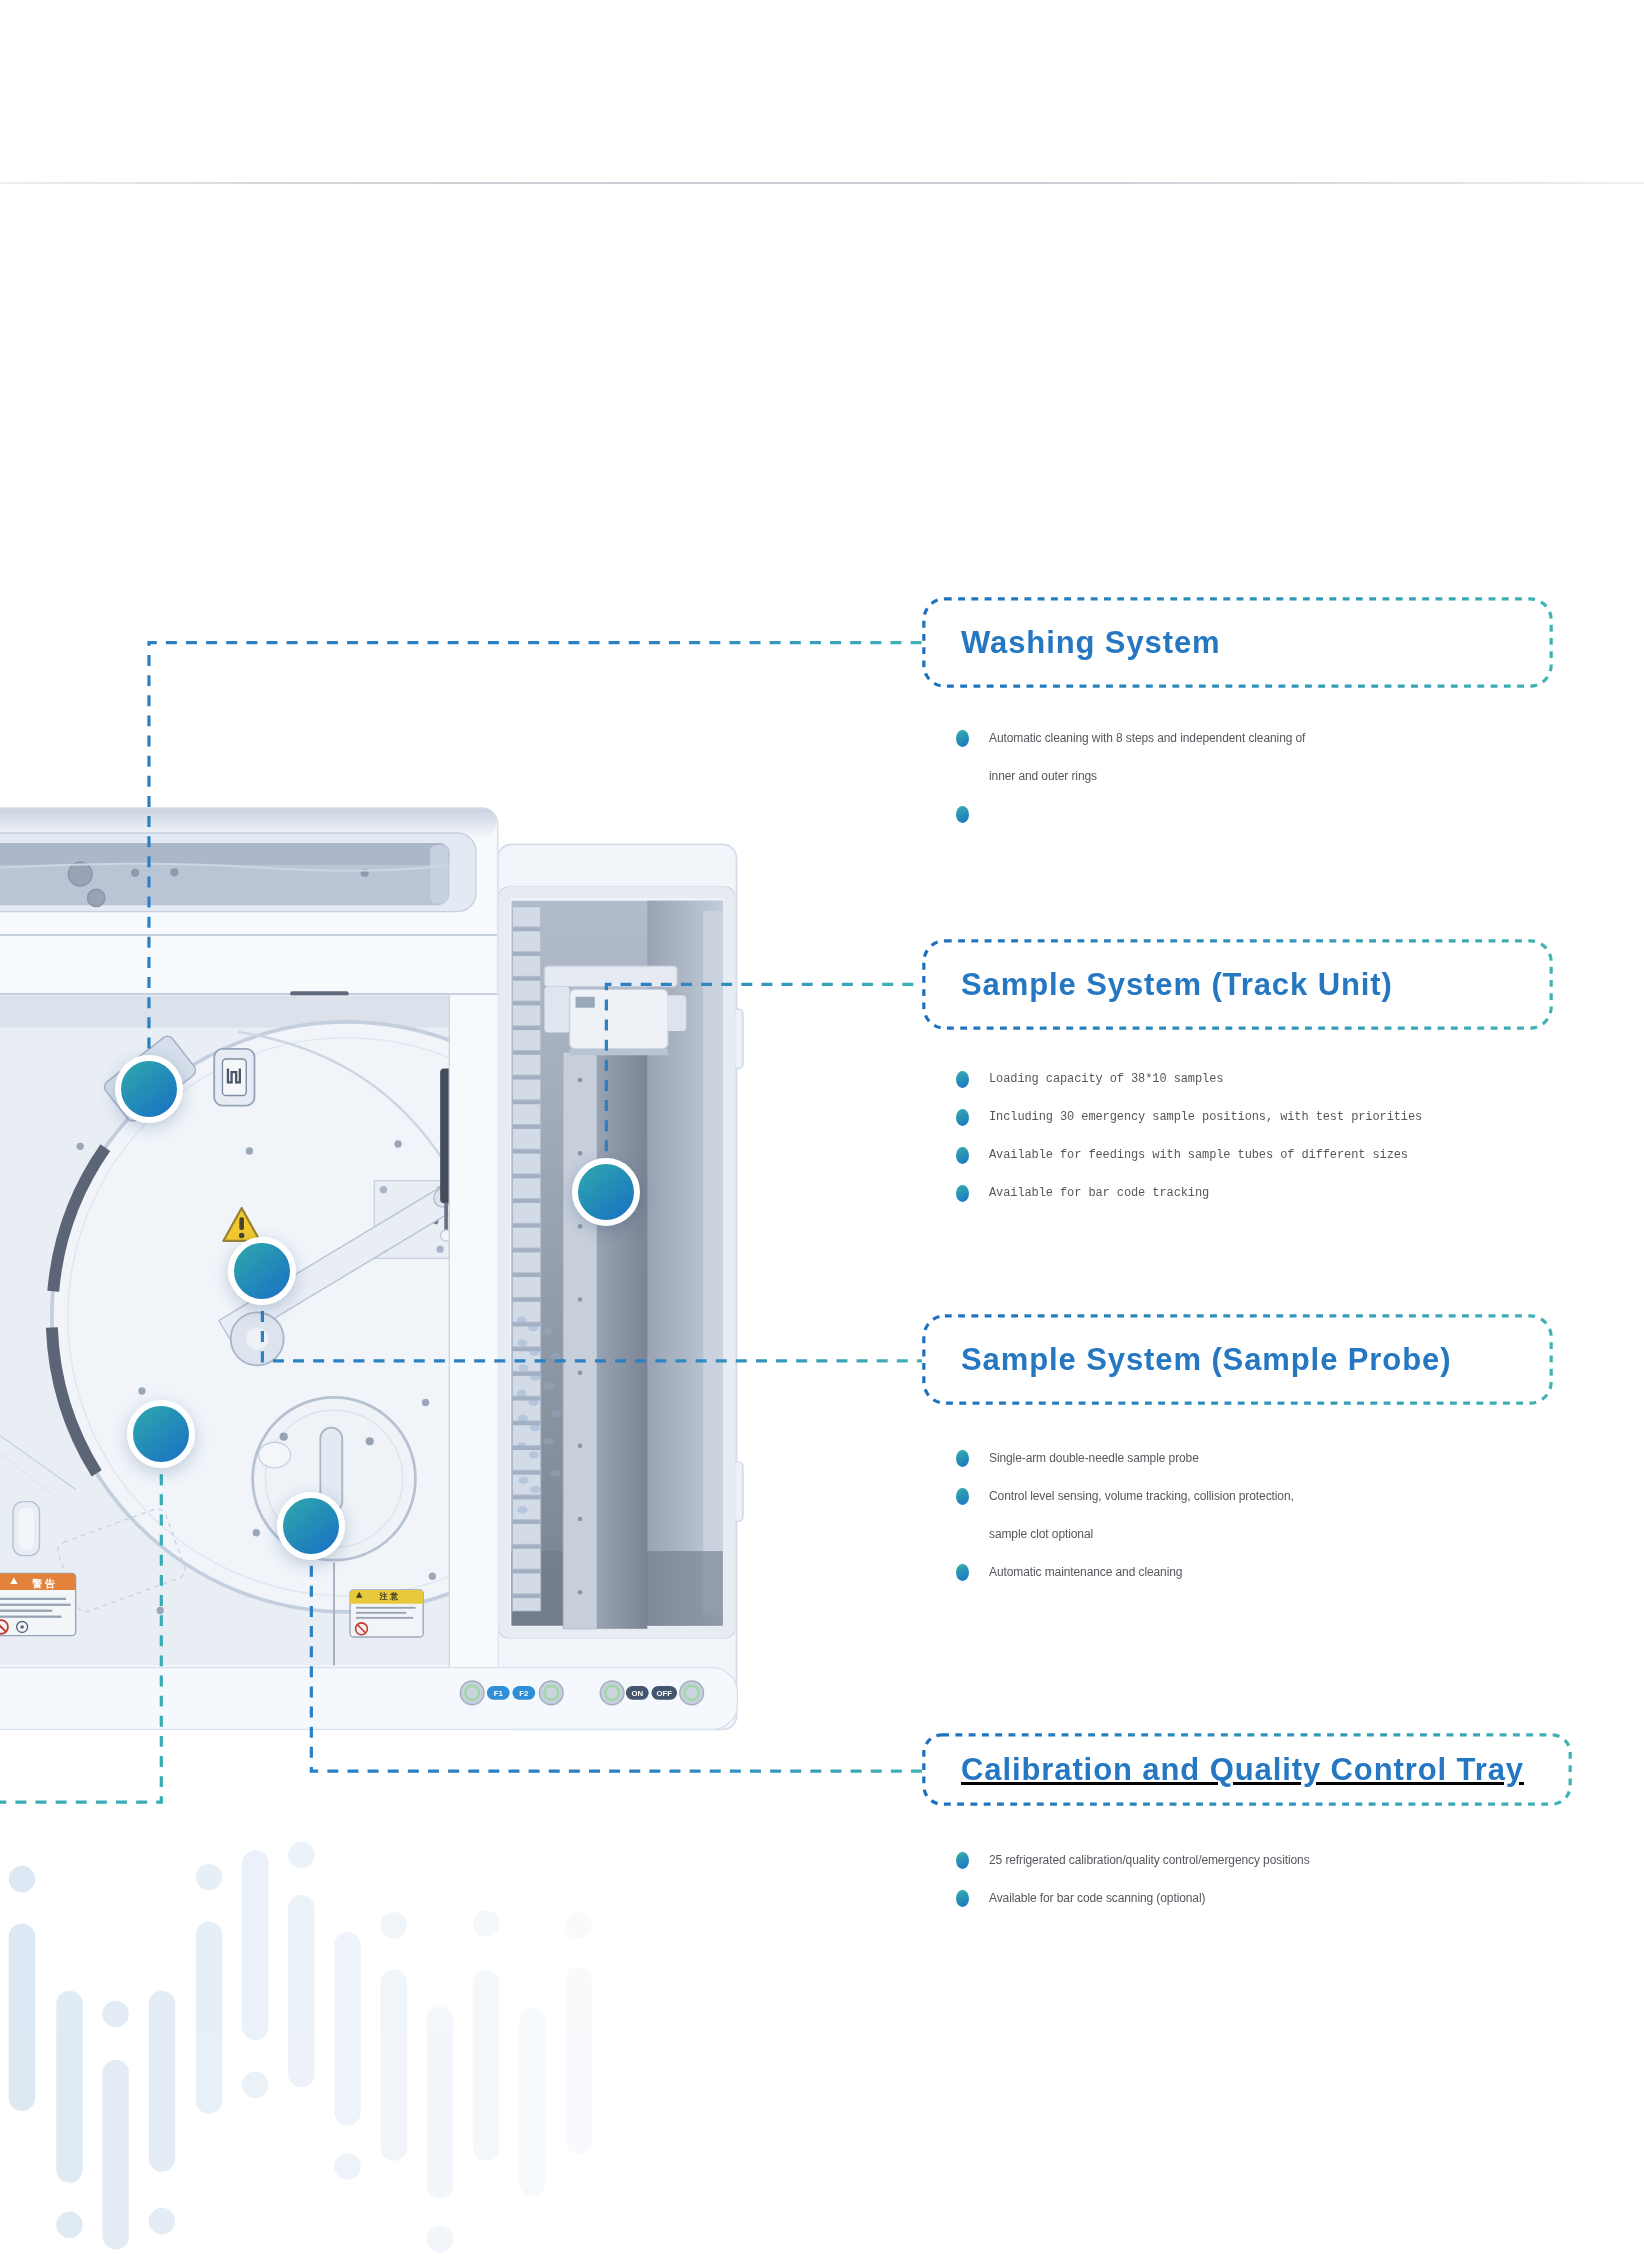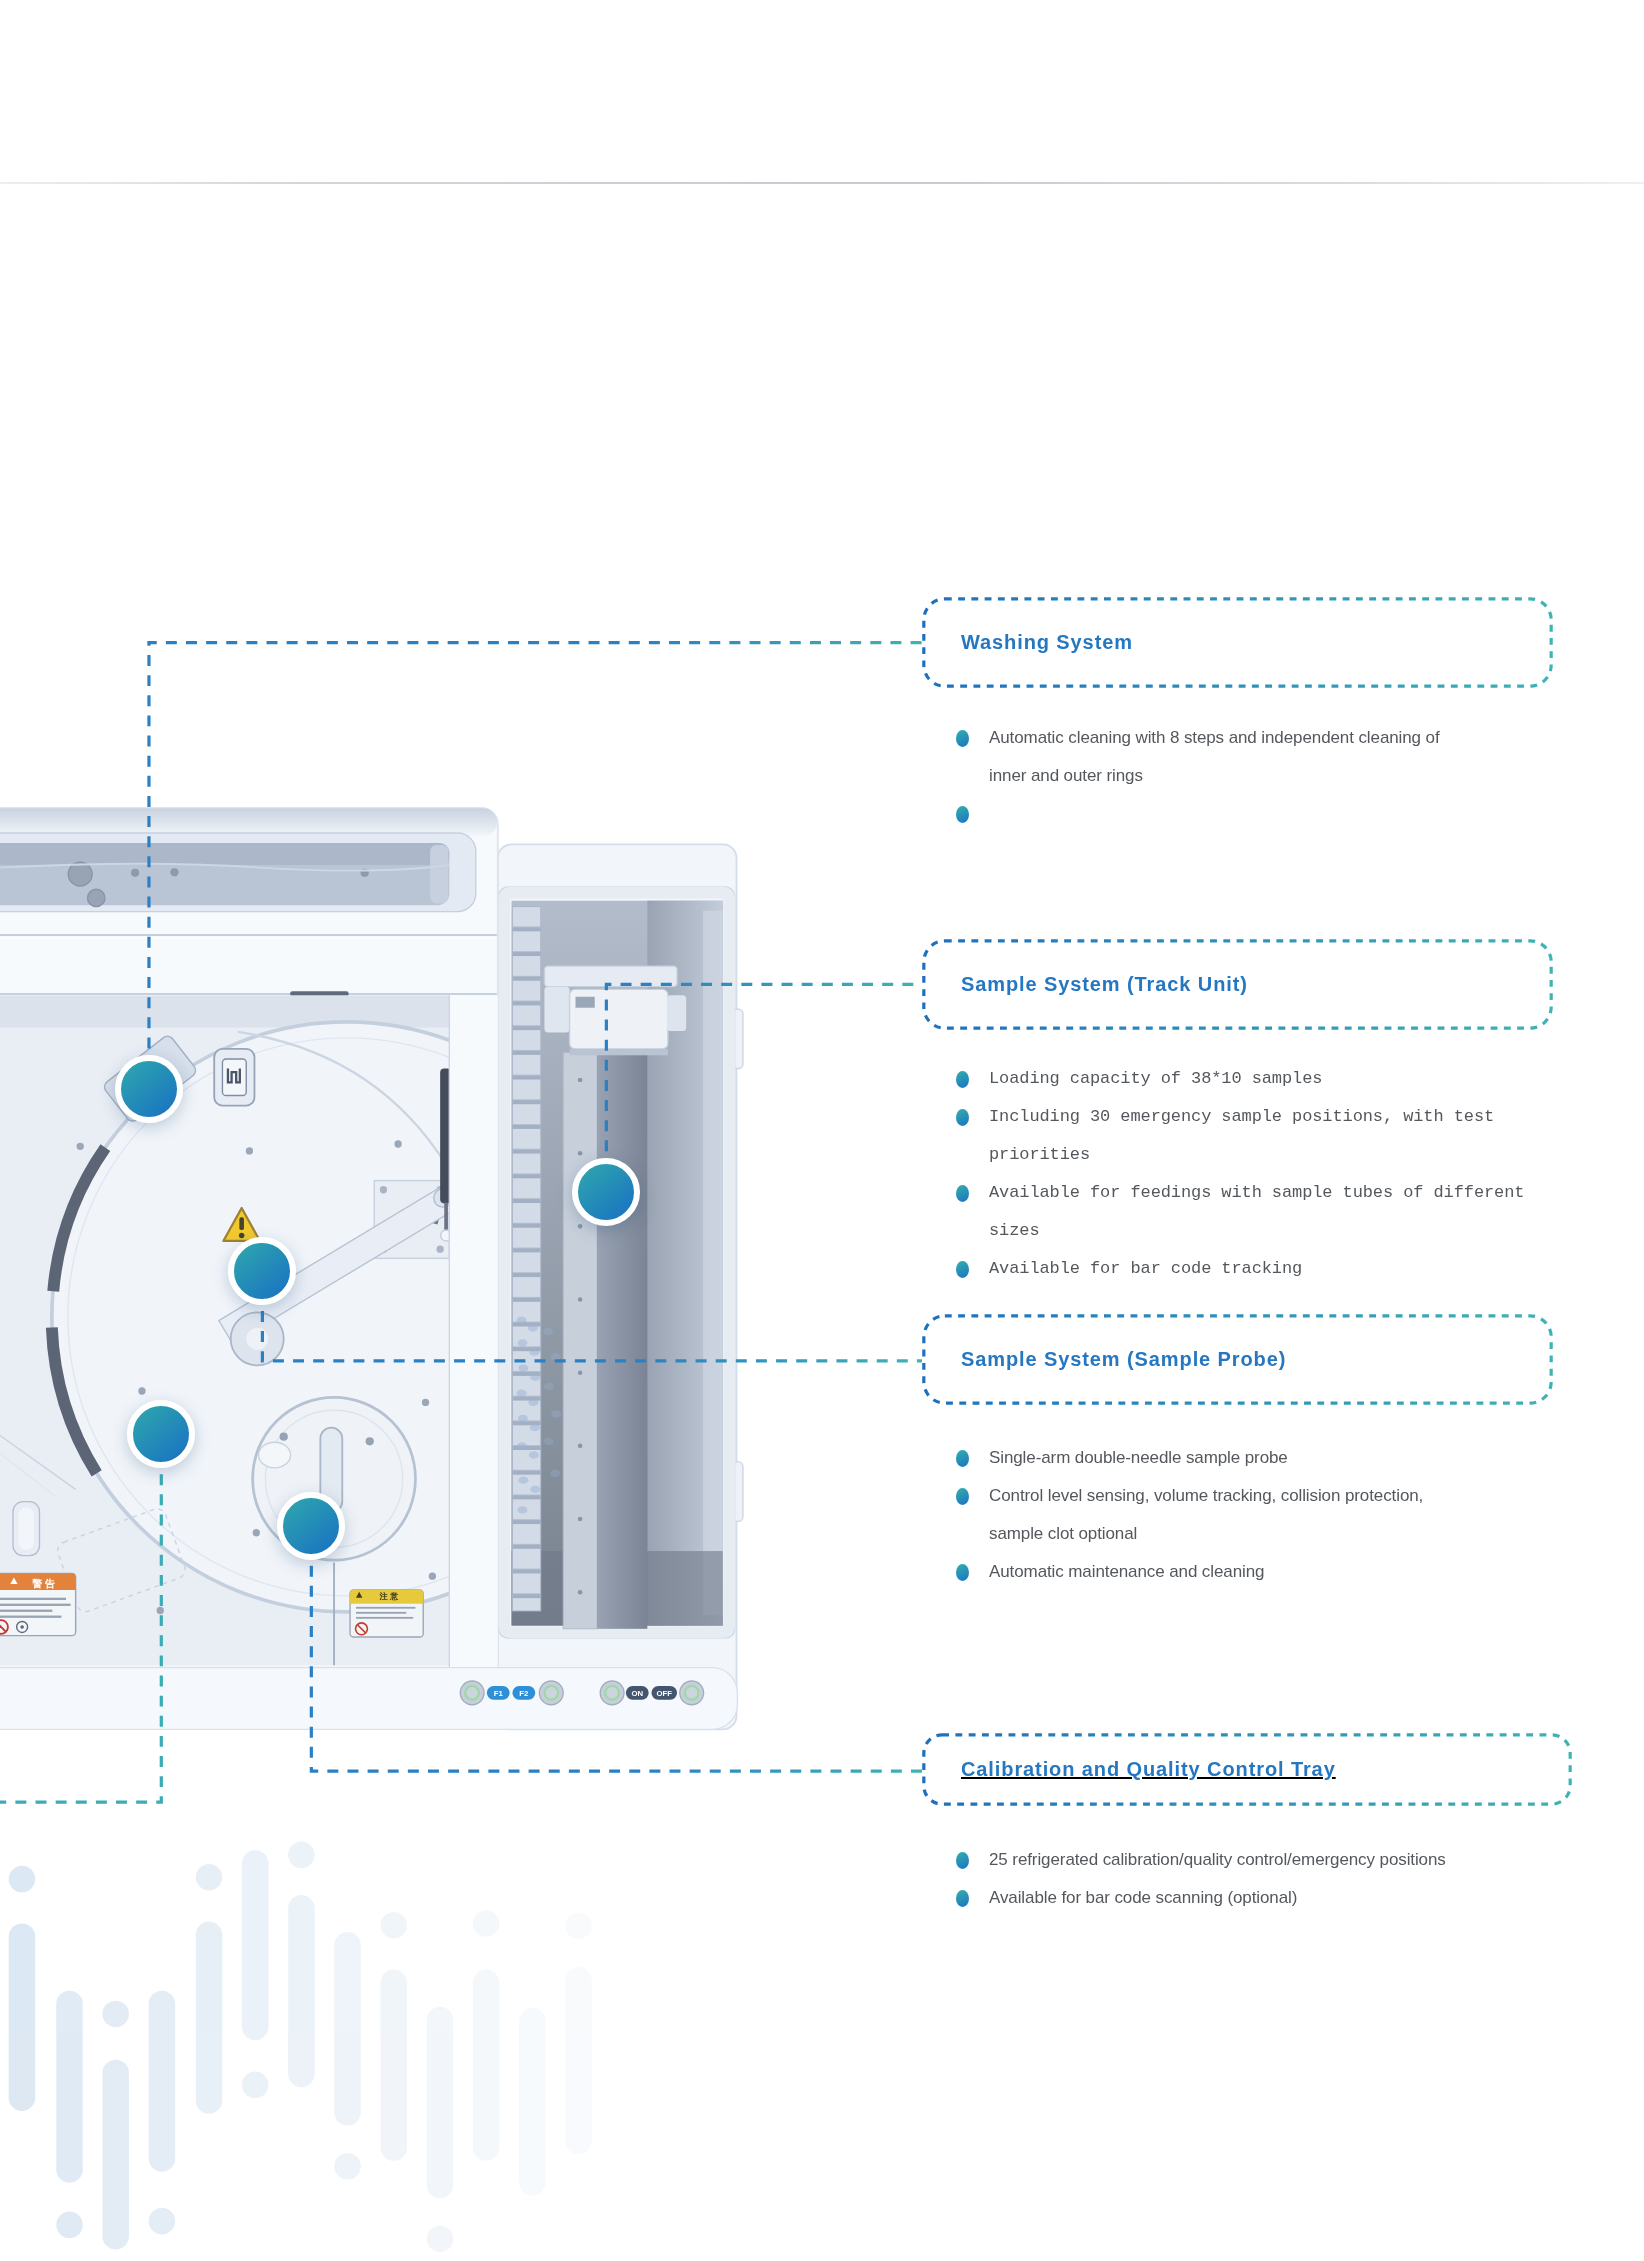--- a/index.html
+++ b/index.html
@@ -13,35 +13,35 @@
   .marker{position:absolute;width:68px;height:68px;box-sizing:border-box;border:6.9px solid #fff;
         border-radius:50%;background:linear-gradient(140deg,#2da4ae 8%,#1b76c1 88%);
         box-shadow:0 4.6px 15.6px rgba(35,70,115,.25);}
   #marker-washing{left:115px;top:1055px;}
   #marker-probe-arm{left:228px;top:1237px;}
   #marker-track{left:572px;top:1158px;}
   #marker-left-tray{left:127px;top:1400px;}
   #marker-qc-tray{left:277px;top:1492px;}
   .callout-box{position:absolute;display:flex;align-items:center;padding-left:39px;box-sizing:border-box;}
   .callout-box svg.dash{position:absolute;left:0;top:0;width:100%;height:100%;}
-  .callout-box h2{position:relative;margin:0;font-size:20px;font-weight:bold;color:#2577c2;
+  .callout-box h2{position:relative;margin:0;font-size:31px;font-weight:bold;color:#2577c2;
         letter-spacing:0.9px;white-space:nowrap;}
   #box-washing{left:922px;top:597px;width:631px;height:91px;}
   #box-track{left:922px;top:939px;width:631px;height:91px;}
   #box-probe{left:922px;top:1314px;width:631px;height:91px;}
   #box-qc{left:922px;top:1733px;width:650px;height:73px;text-decoration:underline;}
   ul.bullets{position:absolute;width:595px;list-style:none;margin:0;padding:0;}
   #list-washing{left:956px;top:719px;}
   #list-track{left:956px;top:1060px;font-family:Liberation Mono, monospace;}
   #list-probe{left:956px;top:1439px;}
   #list-qc{left:956px;top:1841px;text-align:right;}
   ul.bullets li{display:flex;align-items:flex-start;}
   .bdot{flex:none;width:13px;height:17px;margin-top:10.5px;margin-right:20px;border-radius:50%;
         background:linear-gradient(155deg,#31a6ae 15%,#1d79c2 90%);}
-  .btxt{font-size:17px;line-height:38px;color:#54585d;letter-spacing:-0.1px;}
+  .btxt{font-size:12px;line-height:38px;color:#54585d;letter-spacing:-0.1px;}
   .btxt span{display:block;}
 </style>
 </head>
 <body>
 
 <div class="page">
 
   <div class="top-rule"></div>
 
   <svg class="machine" viewBox="0 1750 1720 2040">

